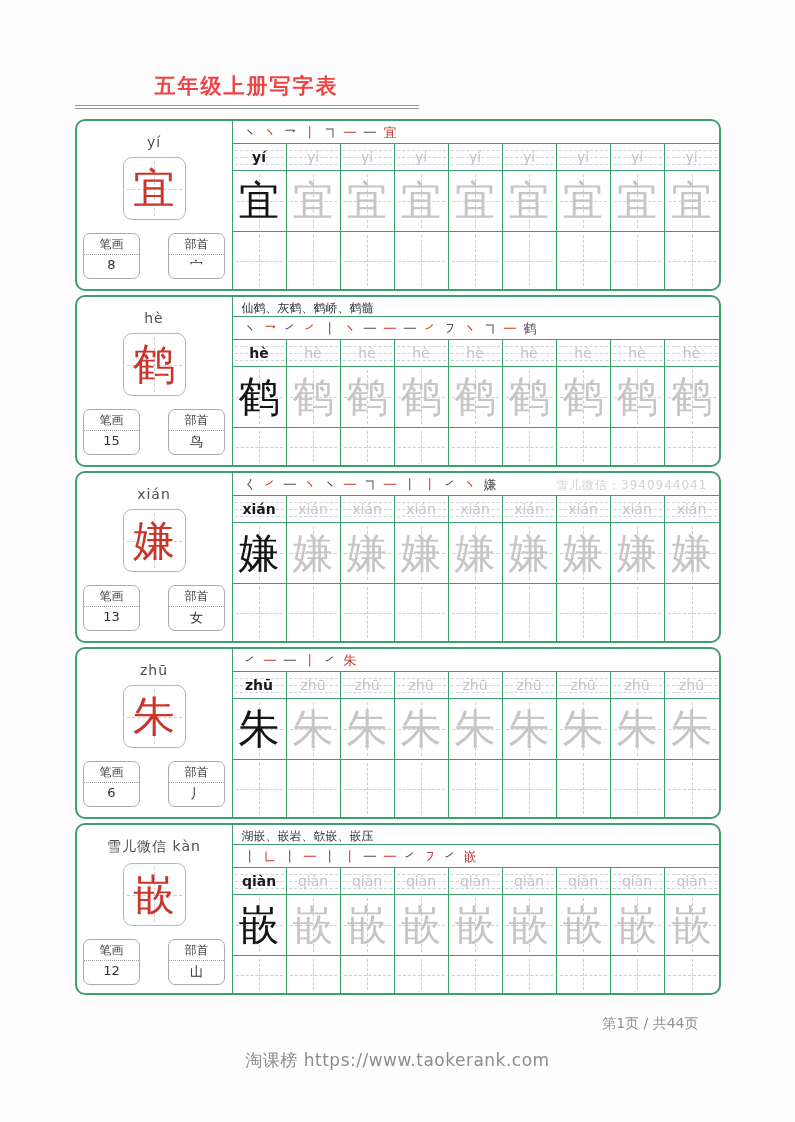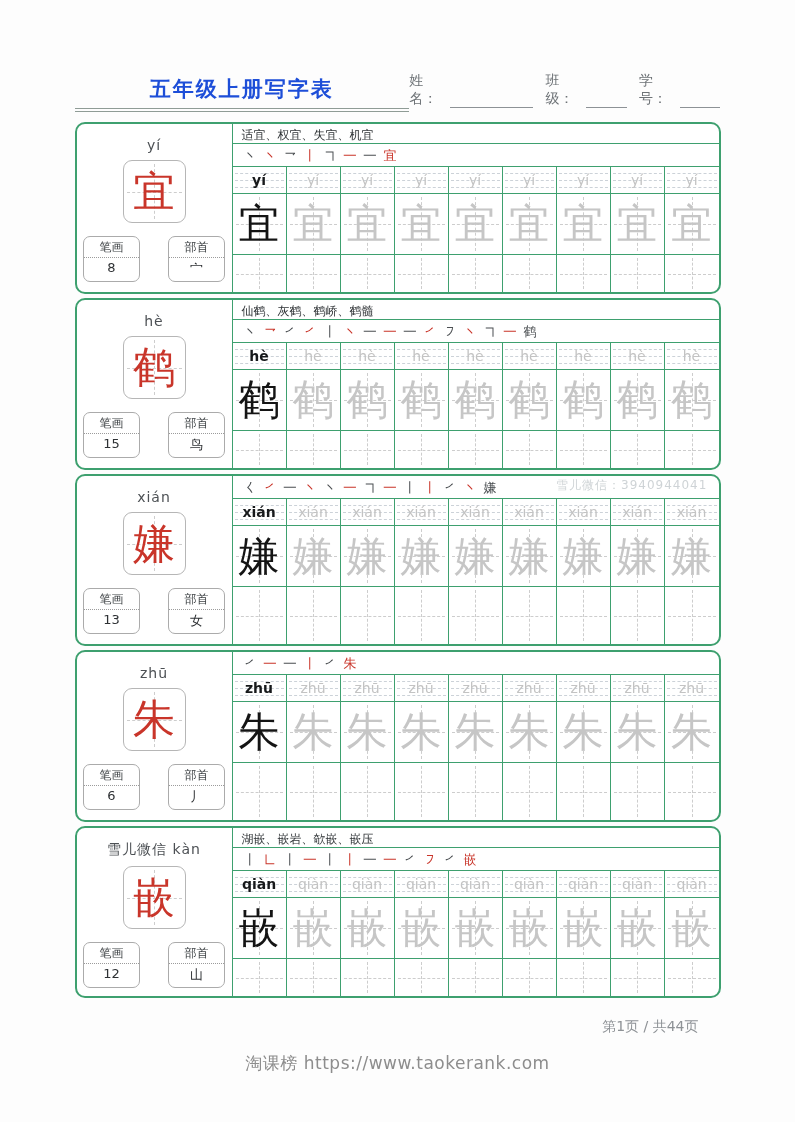--- a/index.html
+++ b/index.html
@@ -3,21 +3,21 @@
 <meta charset="utf-8">
 <style>
   * { margin:0; padding:0; box-sizing:border-box; }
   html,body { width:795px; height:1122px; background:#fdfdfd; font-family:"DejaVu Sans","Liberation Sans",sans-serif; }
   .page { position:relative; width:795px; height:1122px; overflow:hidden; }
   .content { width:646px; margin:0 auto; }
 
   
   .header { display:flex; justify-content:space-between; align-items:flex-end; padding-top:72px; }
   .title-wrap { width:344px; text-align:center; }
-  .page-title { font-size:21px; font-weight:bold; color:#1d4ed8; letter-spacing:2px; }
+  .page-title { font-size:21px; font-weight:bold; color:#ef4444; letter-spacing:2px; }
   .title-underline { margin-top:5px; height:4px; border-top:1.5px solid #8f9c96; border-bottom:1.5px solid #8f9c96; }
   .fields { display:flex; align-items:flex-end; gap:12px; padding-bottom:4px; font-size:14px; color:#6d7276; }
   .field { display:flex; align-items:flex-end; }
   .fline { display:inline-block; border-bottom:1.2px solid #8d9296; height:14px; }
   .fline.w-lg { width:86px; } .fline.w-sm { width:42px; }
 
   
   .blocks { margin-top:10px; }
   .block { display:flex; height:172px; border:2px solid var(--green); border-radius:10px; margin-bottom:4px; overflow:hidden; background:#fff; }
   .block-left { width:156px; border-right:1.5px solid var(--green); position:relative; flex:none; }
@@ -59,34 +59,20 @@
 </head>
 <body>
 
 <div class="page">
   <div class="content">
     <div class="header">
       <div class="title-wrap">
         <div class="page-title">五年级上册写字表</div>
         <div class="title-underline"></div>
       </div>
-      <div class="fields">
-        <div class="field">
-          <span>姓名：</span>
-          <span class="fline w-lg"></span>
-        </div>
-        <div class="field">
-          <span>班级：</span>
-          <span class="fline w-sm"></span>
-        </div>
-        <div class="field">
-          <span>学号：</span>
-          <span class="fline w-sm"></span>
-        </div>
-      </div>
     </div>
 
     <div class="blocks" id="blocks">
         <section class="block">
           <div class="block-left">
             <div class="lp-pinyin">yí</div>
             <div class="char-card">
               <div class="gv"></div>
               <div class="gh"></div>
               <span class="card-char">宜</span>
@@ -96,21 +82,20 @@
                 <div class="meta-label">笔画</div>
                 <div class="meta-value">8</div>
               </div>
               <div class="meta-box">
                 <div class="meta-label">部首</div>
                 <div class="meta-value">宀</div>
               </div>
             </div>
           </div>
           <div class="block-right">
-            <div class="row-words">适宜、权宜、失宜、机宜</div>
             <div class="row-strokes">
               <span class="stage dark">㇔</span>
               <span class="stage red">㇔</span>
               <span class="stage dark">㇖</span>
               <span class="stage red">㇑</span>
               <span class="stage dark">㇕</span>
               <span class="stage red">㇐</span>
               <span class="stage dark">㇐</span>
               <span class="stage red">宜</span>
             </div>

